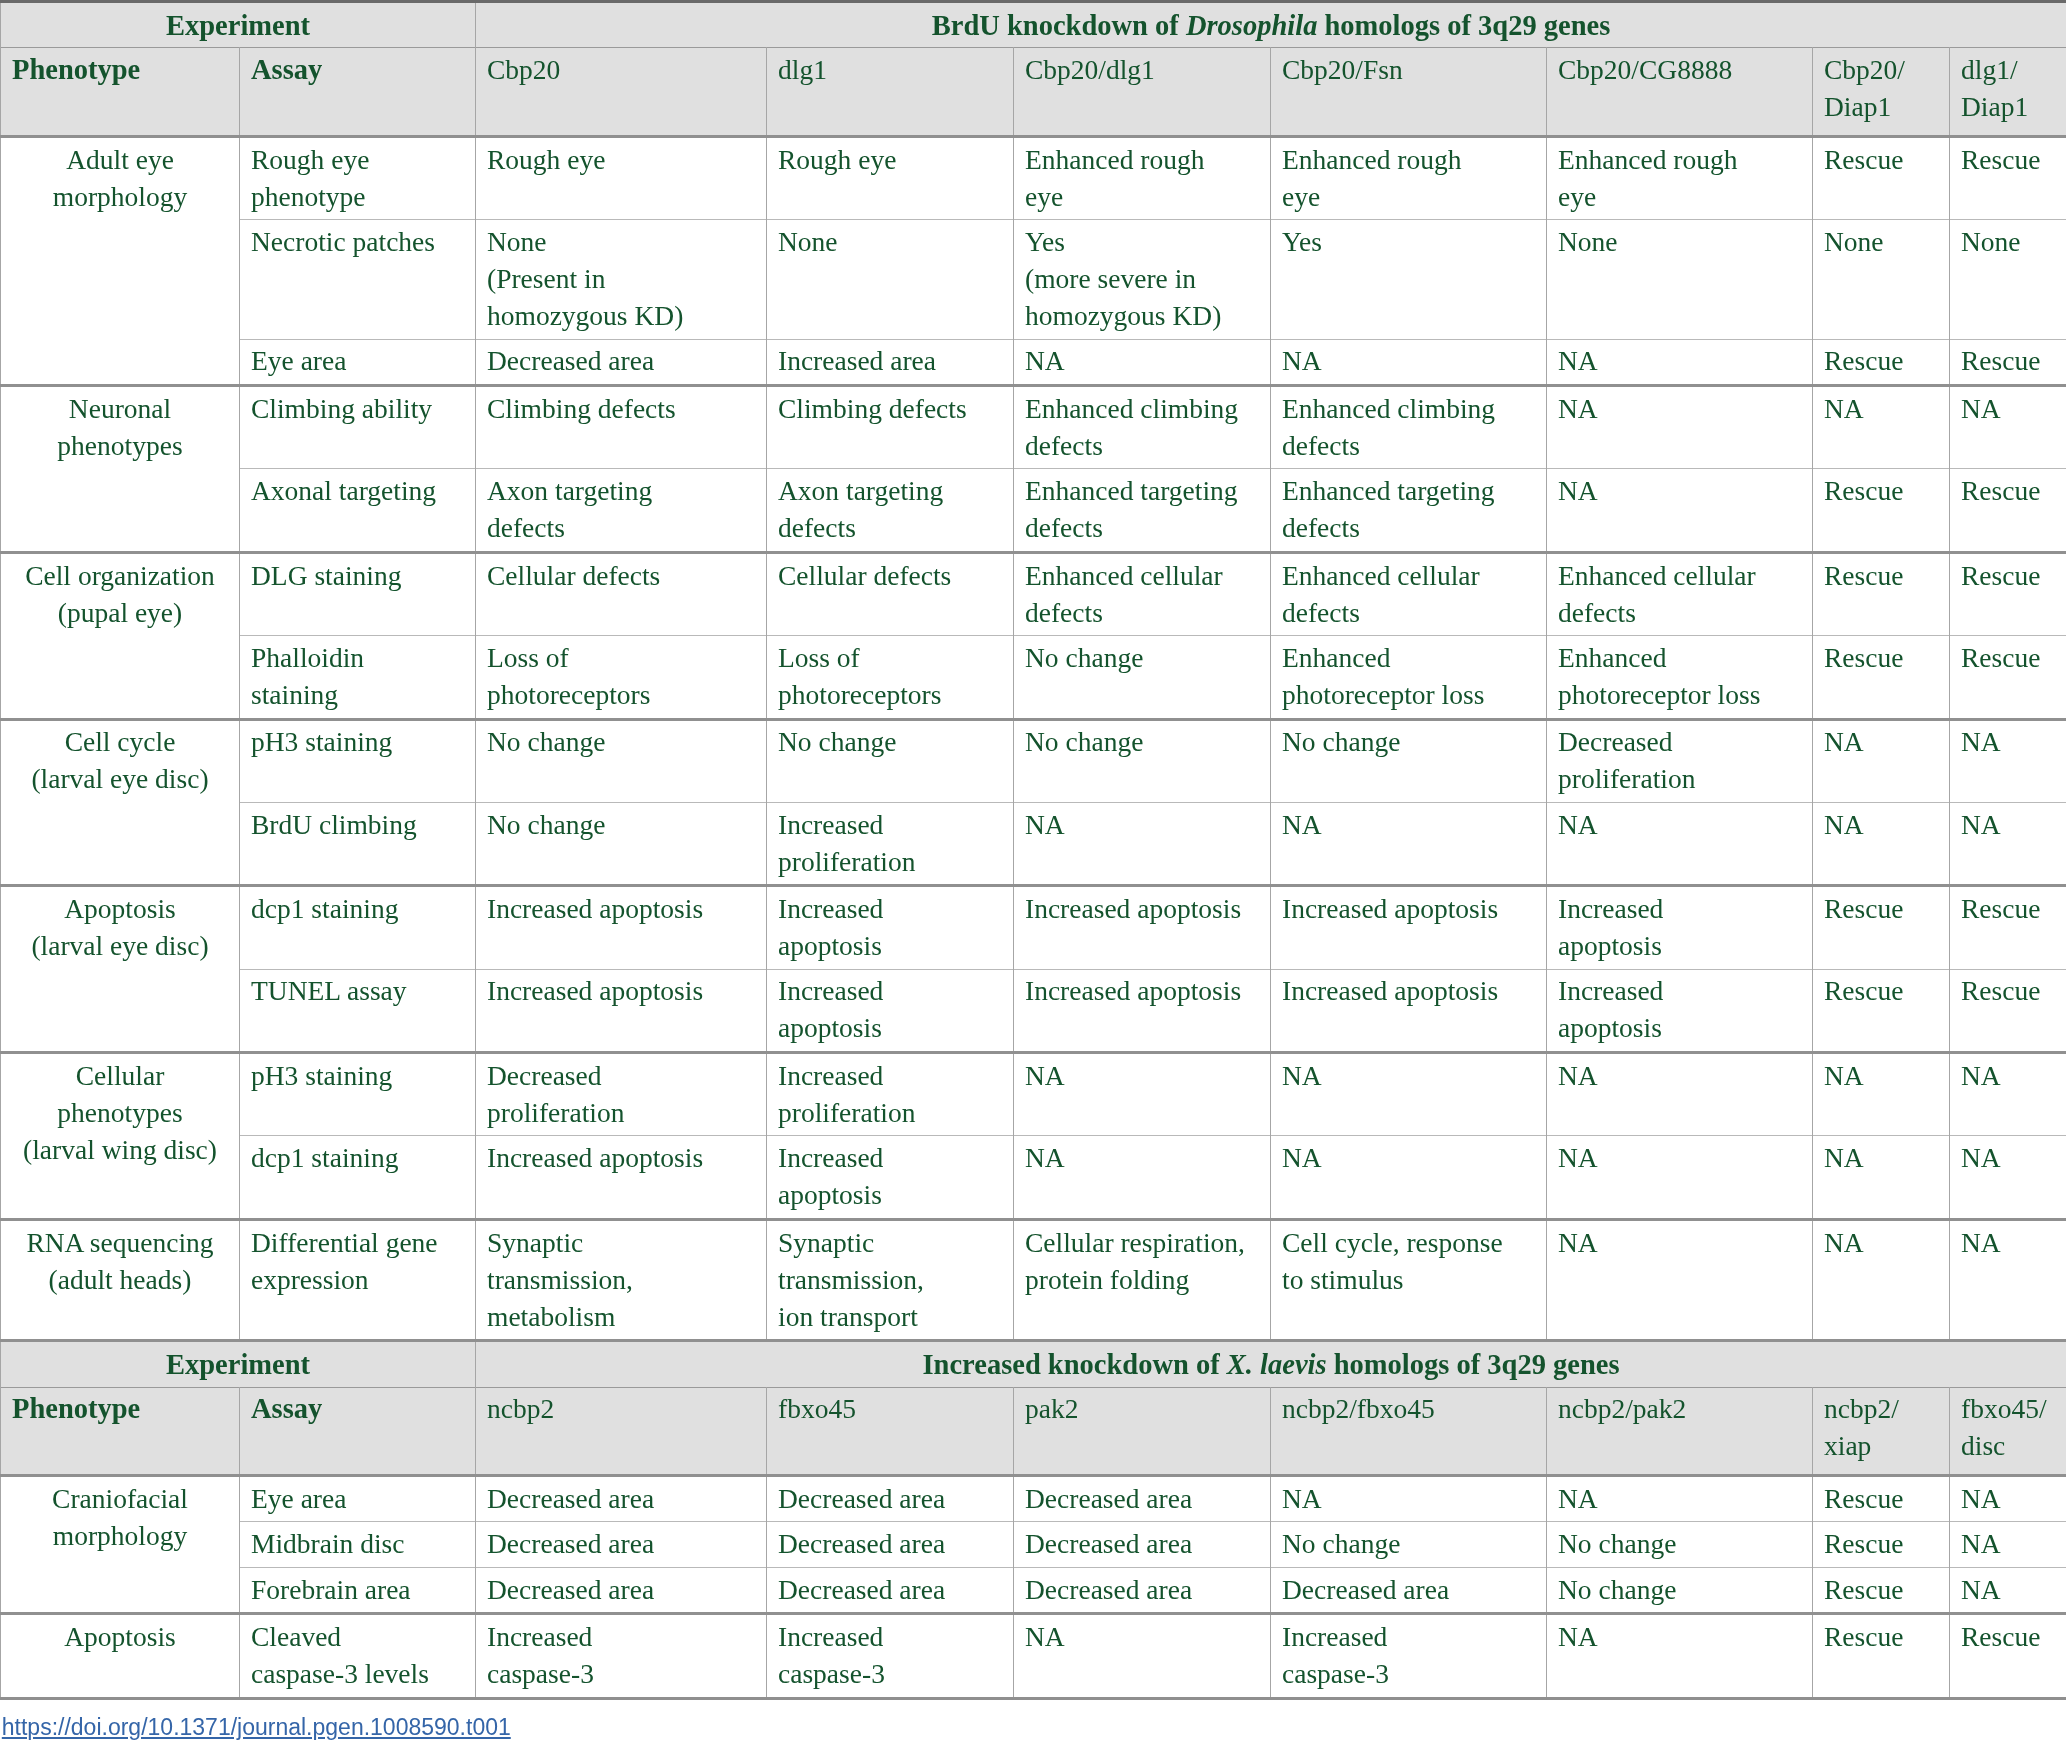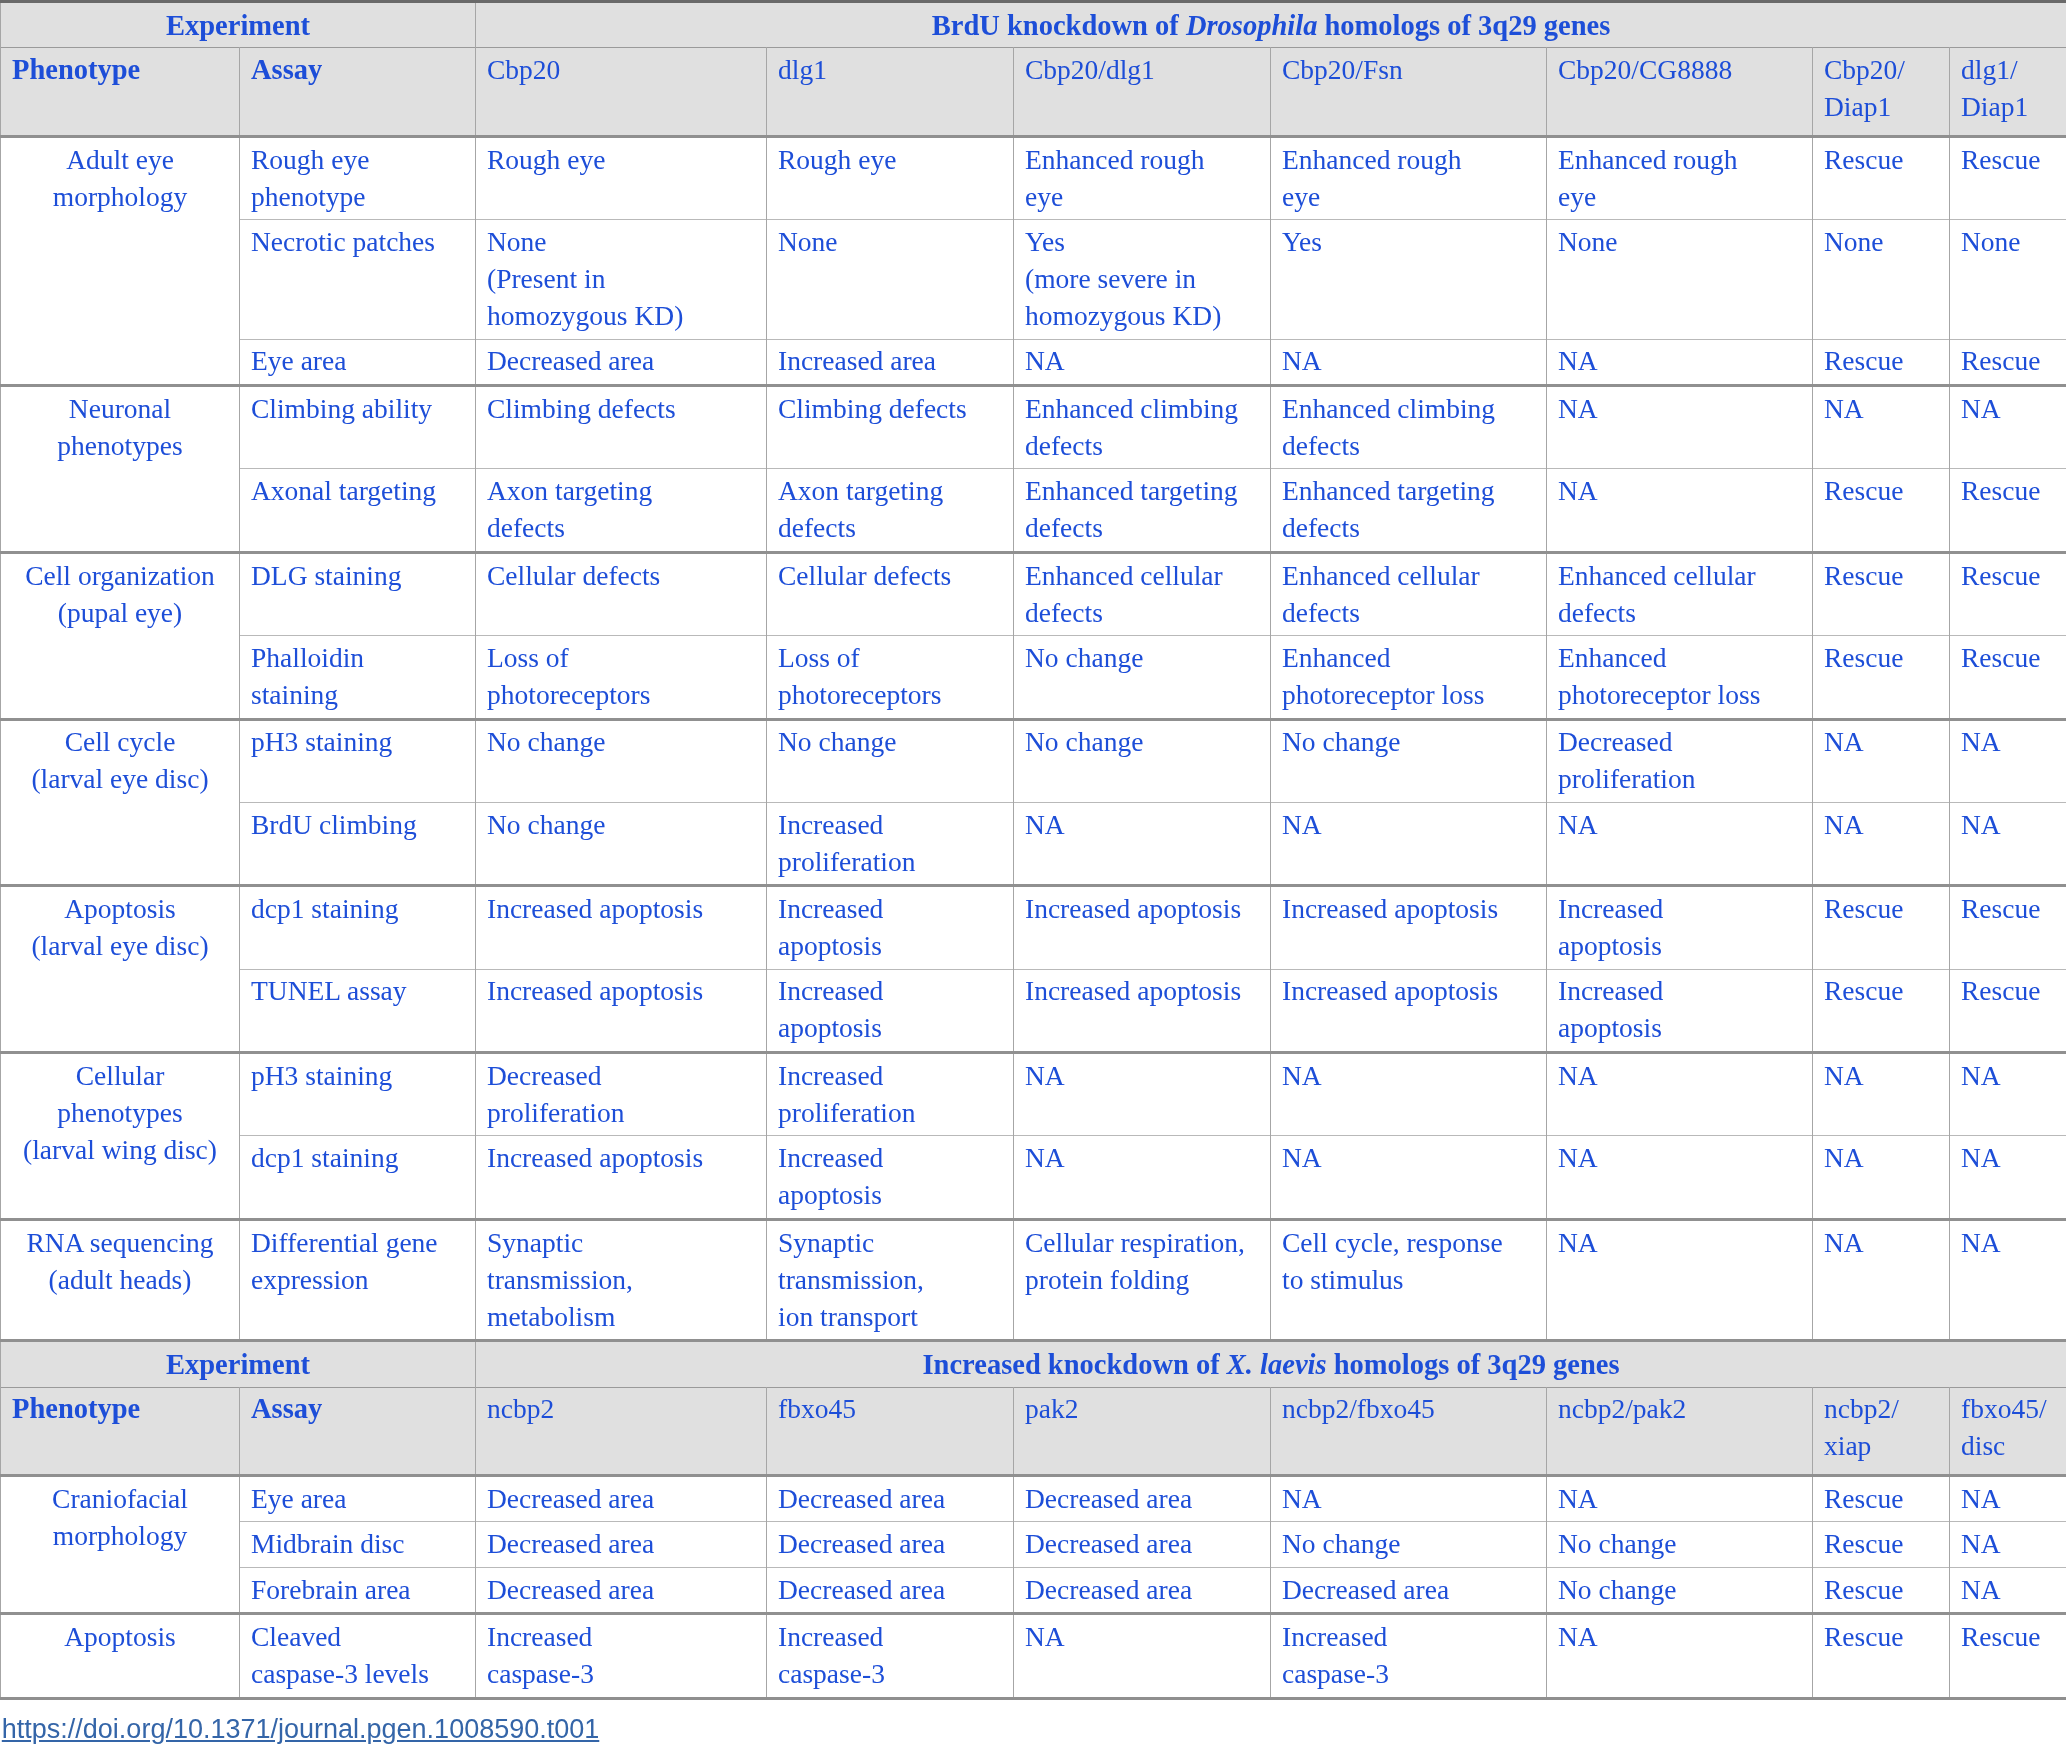--- a/index.html
+++ b/index.html
@@ -1,41 +1,41 @@
 <!DOCTYPE html>
 <html style="font-size:14.7px"><head>
 <meta charset="utf-8">
 <style>
   html,body{margin:0;padding:0;background:#ffffff;}
   .wrap{width:2066px;background:#ffffff;}
   table{
     border-collapse:collapse;table-layout:fixed;width:2066px;
     font-family:"Liberation Serif","DejaVu Serif",serif;
-    font-size:27.5px;line-height:37px;color:#1d4ed8;
+    font-size:27.5px;line-height:37px;color:#14532d;
     border-top:3.7px solid #6a6a6a;border-bottom:3.7px solid #8f8f8f;
   }
   td,th{
     border-left:1.8px solid #a6a6a6;border-right:1.8px solid #a6a6a6;
     vertical-align:top;text-align:left;
     padding:2.8px 11px 4.6px 11px;
     white-space:pre-line;overflow:hidden;font-weight:normal;
   }
   tr.hdrA th{background:#e0e0e0;font-weight:bold;font-size:28.5px;padding-top:3.7px;padding-bottom:3.7px;}
   tr.hdrA th.c{text-align:center;}
   tr.hdrB th{background:#e0e0e0;height:79px;border-top:1.8px solid #9a9a9a;}
   tr.hdrB th.bold{font-weight:bold;font-size:28.5px;}
   tr.hdrB th.gene{}
   .it{font-style:italic;}
   tr.gs td,tr.gs th{border-top:3.7px solid #909090;}
   tr.ir td{border-top:1.8px solid #b9b9b9;}
   td.ph{background:#ffffff;text-align:center;}
   .doi{
     display:inline-block;margin:14.7px 0 9.2px 1.8px;
     font-family:"Liberation Sans","DejaVu Sans",sans-serif;
-    font-size:27px;color:#3465a8;text-decoration:underline;cursor:pointer;
+    font-size:23px;color:#3465a8;text-decoration:underline;cursor:pointer;
   }
 </style>
 </head>
 <body>
 
 <div class="wrap">
 <table>
   <colgroup>
     <col style="width:239px">
         <col style="width:236px">

